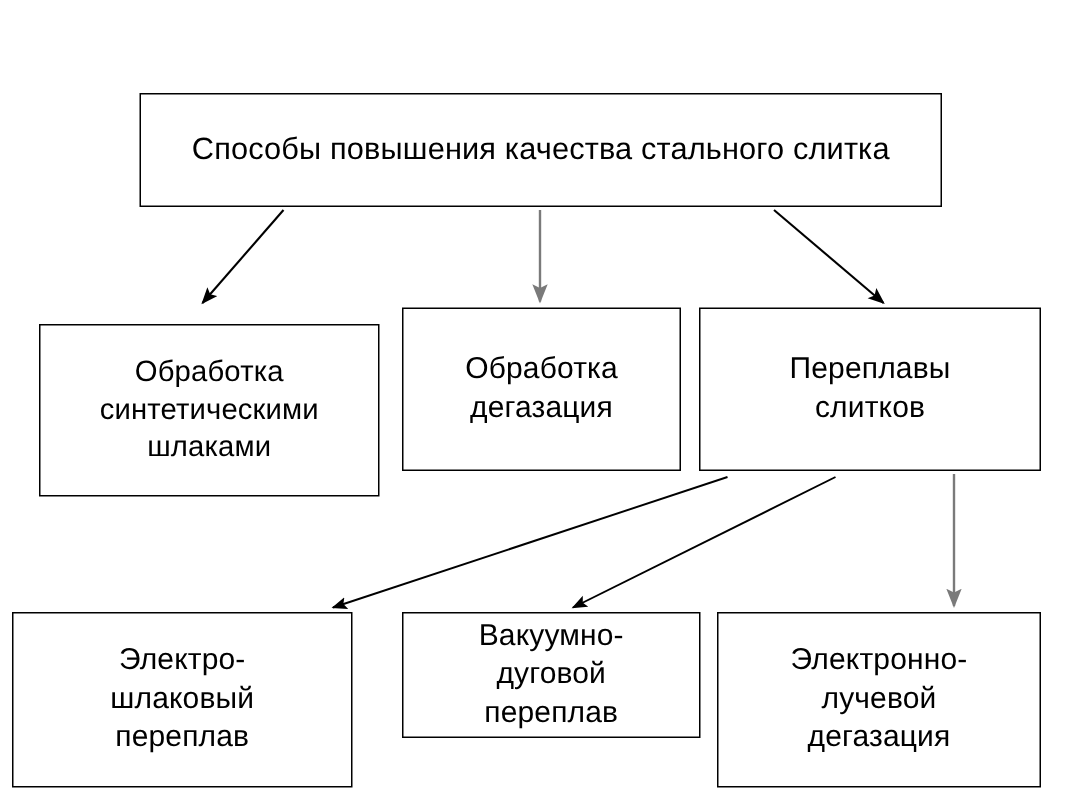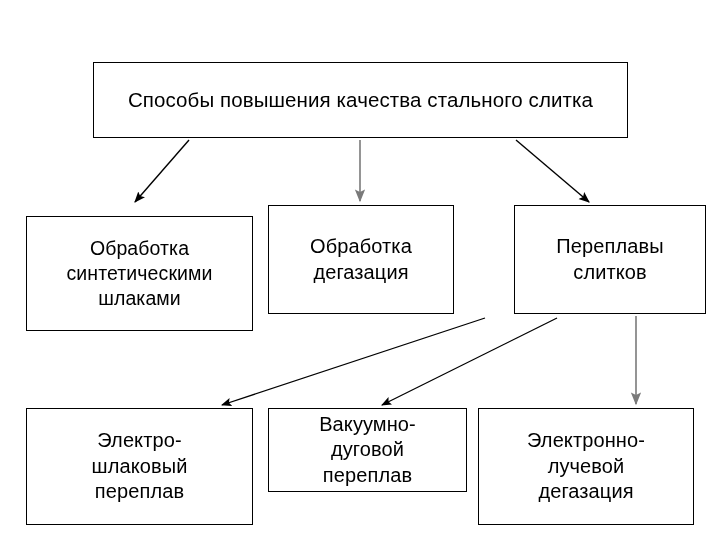--- a/index.html
+++ b/index.html
@@ -67,27 +67,26 @@
   }
   #node-vacuum-degas {
     left: 268px;
     top: 205px;
     width: 186px;
     height: 109px;
   }
   #node-remelting {
     left: 466px;
     top: 205px;
-    width: 192px;
+    width: 228px;
     height: 109px;
-    margin-left: 48px;
   }
   
   #node-esr {
-    left: 26px;
+    left: 8px;
     top: 408px;
     width: 227px;
     height: 117px;
   }
   #node-var {
     left: 268px;
     top: 408px;
     width: 199px;
     height: 84px;
   }

